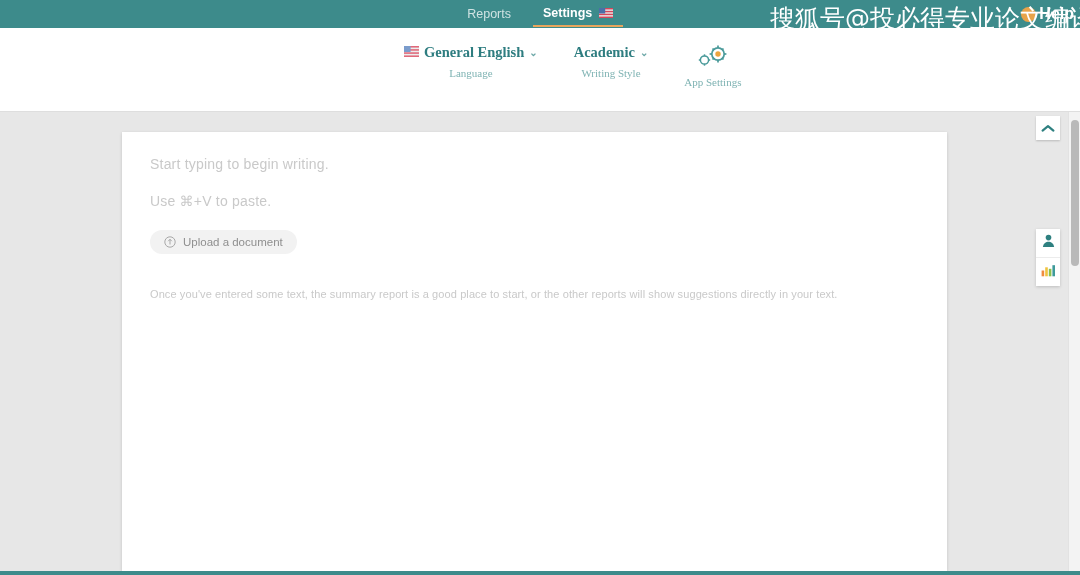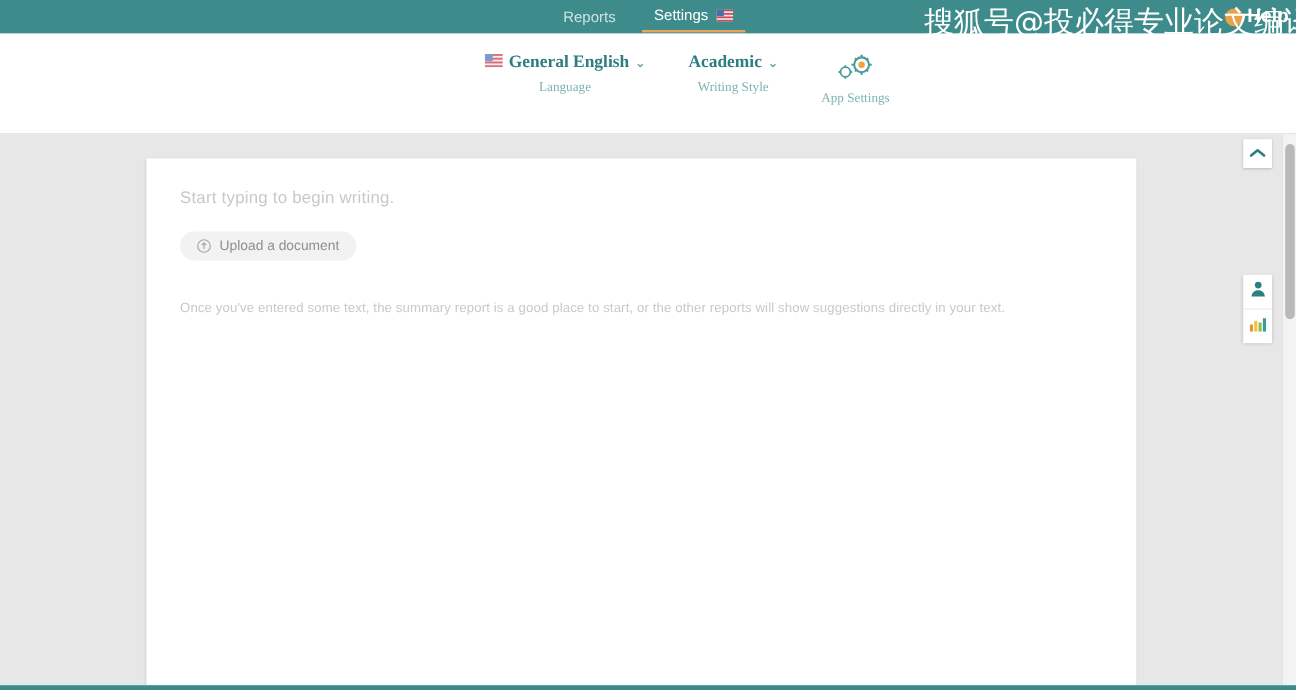--- a/index.html
+++ b/index.html
@@ -53,21 +53,21 @@
   }
   .nav-item {
     color: #cfe3e3;
     font-size: 12.5px;
     position: relative;
     padding: 0 2px;
     line-height: 28px;
   }
   .nav-item.active {
     color: #ffffff;
-    font-weight: normal;
+    font-weight: bold;
   }
   .nav-item.active::after {
     content: "";
     position: absolute;
     left: -8px; right: -8px;
     bottom: 1px;
     height: 2px;
     background: #e8a55c;
   }
   .nav-flag {
@@ -360,20 +360,21 @@
     </div>
 
   </div>
 </div>
 
 <div class="workspace">
   <div class="doc-card">
     <div class="doc-body">
 
       <div class="ph-line">Start typing to begin writing.</div>
+      <div class="ph-line">Use ⌘+V to paste.</div>
 
       <div class="ph-actions">
         <span class="pill">
           <span>
             <svg width="12" height="12" viewBox="0 0 12 12">
               <circle cx="6" cy="6" r="5.2" fill="none" stroke="#a8a8a8" stroke-width="1"></circle>
               <path d="M6 3.3 L6 8.5 M6 3.3 L4.2 5.2 M6 3.3 L7.8 5.2" fill="none" stroke="#a8a8a8" stroke-width="1"></path>
             </svg>
           </span>
           <span>Upload a document</span>

